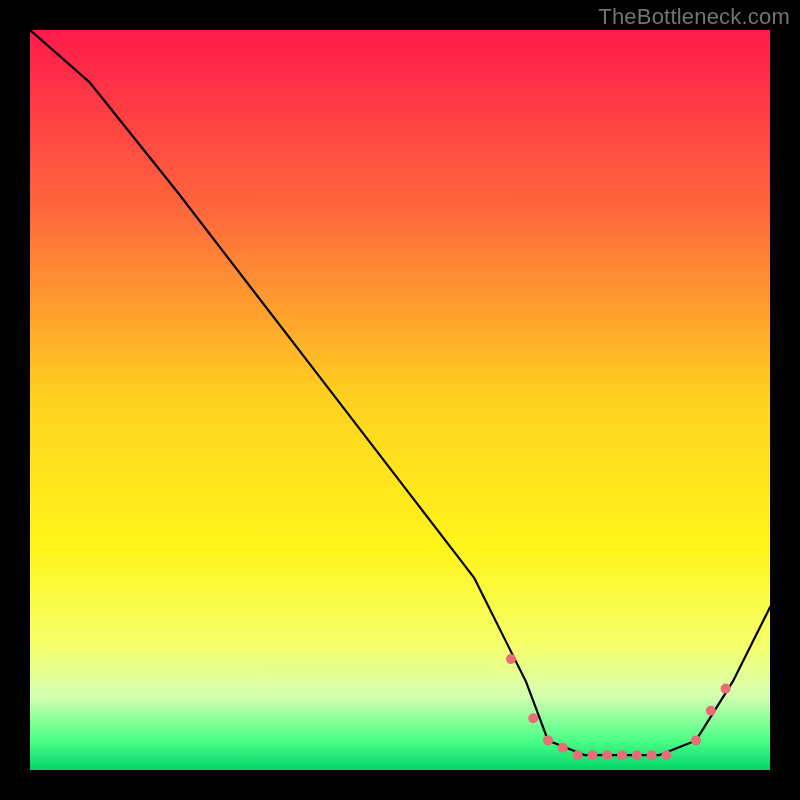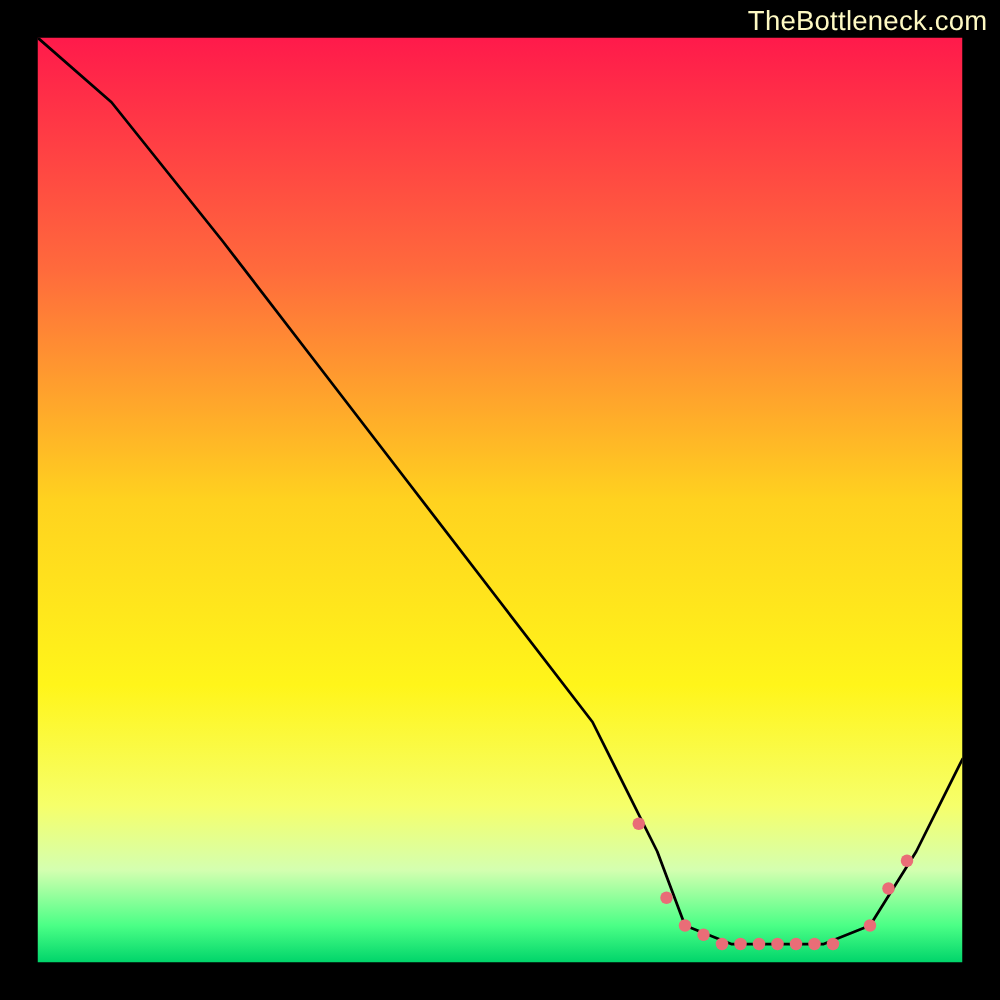--- a/index.html
+++ b/index.html
@@ -9,21 +9,21 @@
     width: 800px;
     height: 800px;
     background: #000;
   }
   .watermark {
     position: absolute;
     top: 4px;
     right: 10px;
     font-family: Arial, Helvetica, sans-serif;
     font-size: 22px;
-    color: #fef9c3;
+    color: #737373;
     letter-spacing: 0.2px;
     user-select: none;
   }
   .plot {
     position: absolute;
     left: 30px;
     top: 30px;
     width: 740px;
     height: 740px;
   }

